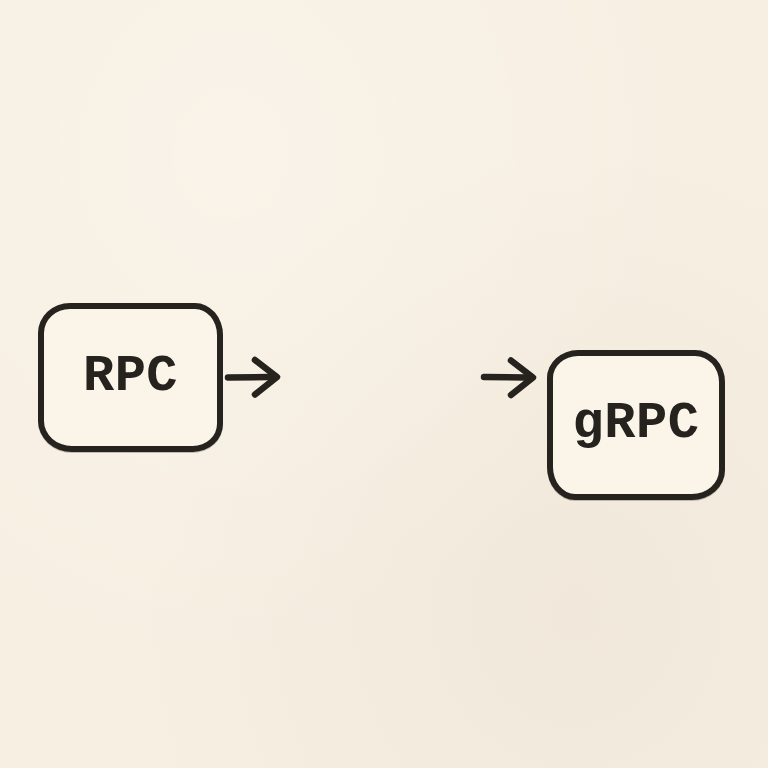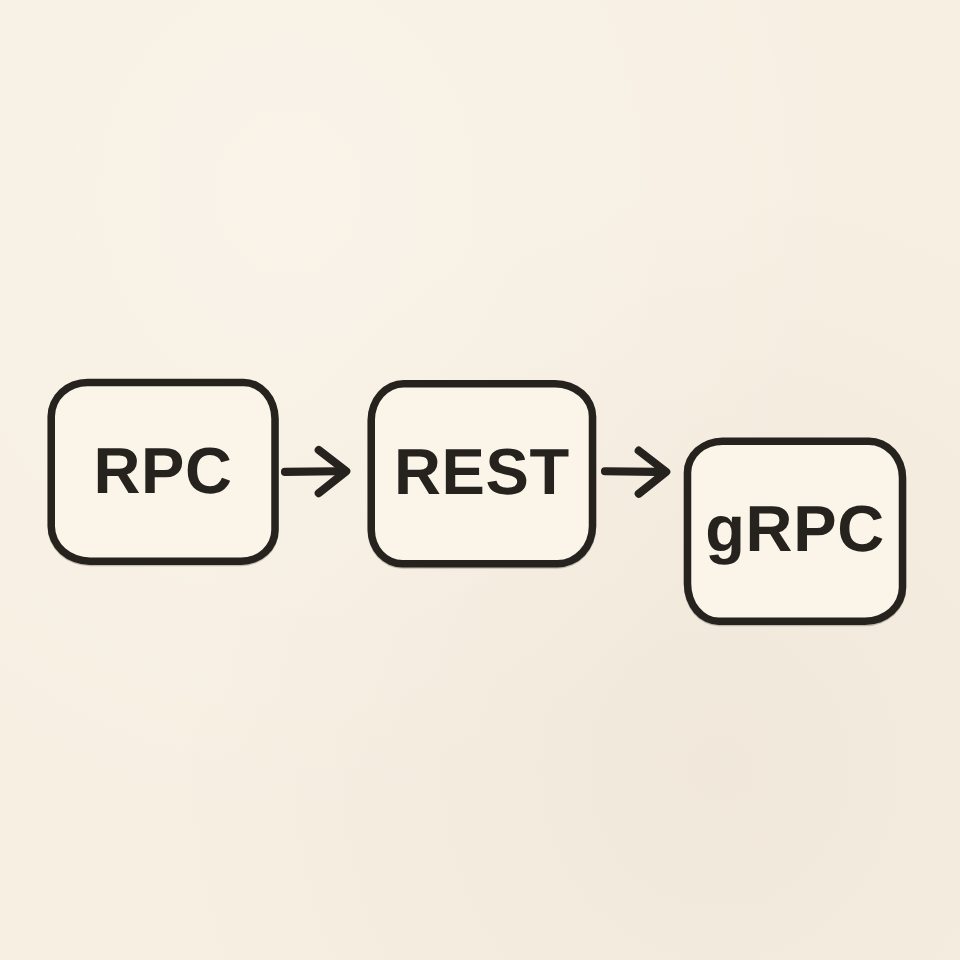--- a/index.html
+++ b/index.html
@@ -11,21 +11,21 @@
     margin:0;
     padding:0;
     background:var(--bg);
   }
   .canvas{
     position:relative;
     width:768px;
     height:768px;
     background:var(--bg);
     overflow:hidden;
-    font-family:Liberation Sans, sans-serif;
+    font-family:Liberation Mono, monospace;
   }
   
   .paper-texture{
     position:absolute;
     inset:0;
     pointer-events:none;
     background:
       radial-gradient(ellipse at 30% 20%, rgba(255,255,255,0.25), rgba(255,255,255,0) 60%),
       radial-gradient(ellipse at 75% 80%, rgba(120,100,70,0.05), rgba(120,100,70,0) 55%);
   }
@@ -92,23 +92,20 @@
     <span class="node-label">RPC</span>
   </div>
 
   <div class="arrow arrow-1">
     <svg viewBox="0 0 62 48" aria-hidden="true">
       <path d="M 4 24.5 L 45 24"></path>
       <path d="M 31 7 L 53 24 L 31 41.5"></path>
     </svg>
   </div>
 
-  <div class="node node-rest">
-    <span class="node-label">REST</span>
-  </div>
 
   <div class="arrow arrow-2">
     <svg viewBox="0 0 62 48" aria-hidden="true">
       <path d="M 4 24 L 45 24.5"></path>
       <path d="M 31 7.5 L 53 24.5 L 31 42"></path>
     </svg>
   </div>
 
   <div class="node node-grpc">
     <span class="node-label">gRPC</span>

